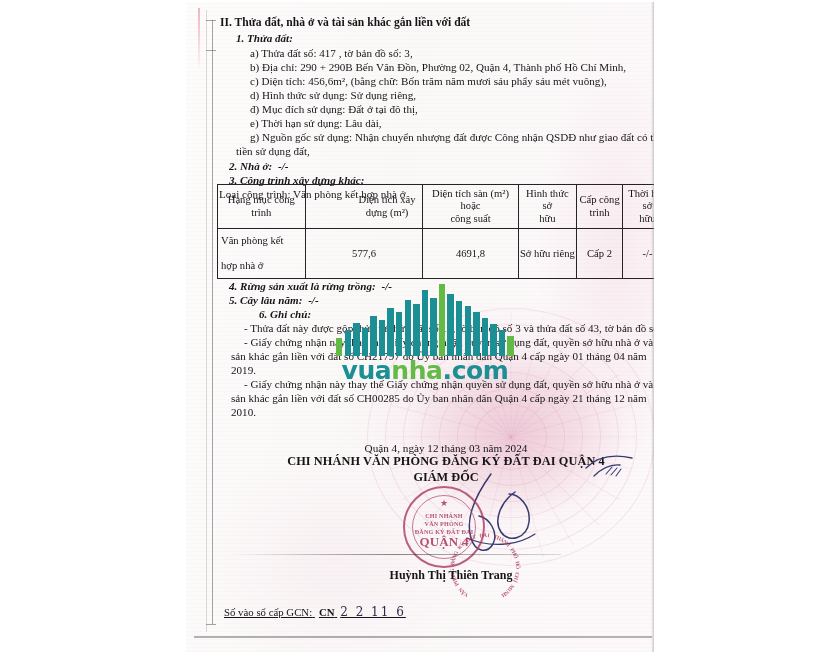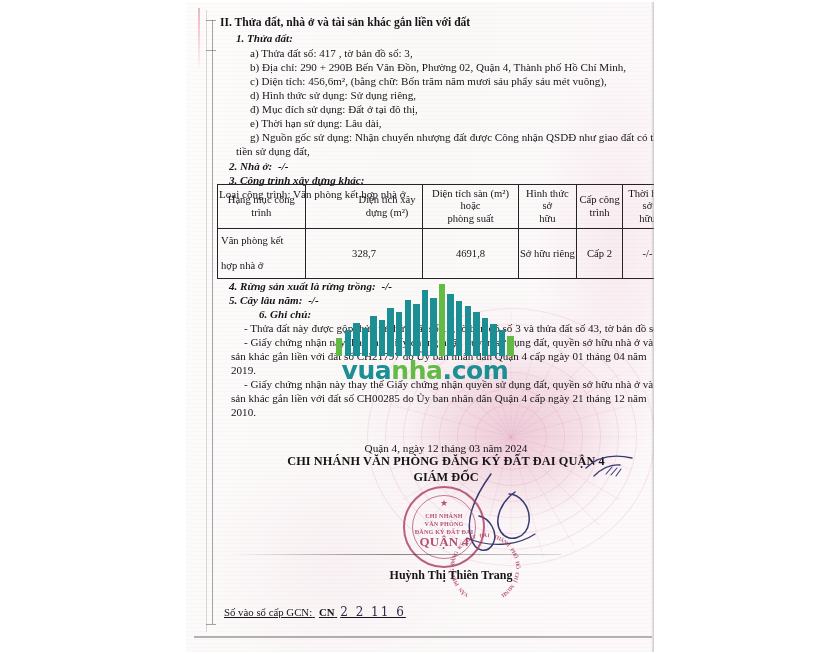--- a/index.html
+++ b/index.html
@@ -184,41 +184,41 @@
           <td class="hd cell-2line" style="width:94px;">
             <div>Hạng mục công</div>
             <div>trình</div>
           </td>
           <td class="hd cell-2line" style="width:76px;padding-left:48px;">
             <div>Diện tích xây</div>
             <div>dựng (m²)</div>
           </td>
           <td class="hd cell-2line" style="width:103px;">
             <div>Diện tích sàn (m²) hoặc</div>
-            <div>phòng suất</div>
+            <div>công suất</div>
           </td>
           <td class="hd cell-2line" style="width:60px;">
             <div>Hình thức sở</div>
             <div>hữu</div>
           </td>
           <td class="hd cell-2line" style="width:45px;">
             <div>Cấp công</div>
             <div>trình</div>
           </td>
           <td class="hd cell-2line" style="width:50px;">
             <div>Thời hạn sở</div>
             <div>hữu</div>
           </td>
         </tr>
         <tr>
           <td class="lft cell-body">
             <div style="margin-bottom:12px;">Văn phòng kết</div>
             <div>hợp nhà ở</div>
           </td>
-          <td class="cell-body">328,7</td>
+          <td class="cell-body">577,6</td>
           <td class="cell-body">4691,8</td>
           <td class="cell-body">Sở hữu riêng</td>
           <td class="cell-body">Cấp 2</td>
           <td class="cell-body">-/-</td>
         </tr>
       </tbody>
     </table>
 
     <div class="sig">
 

